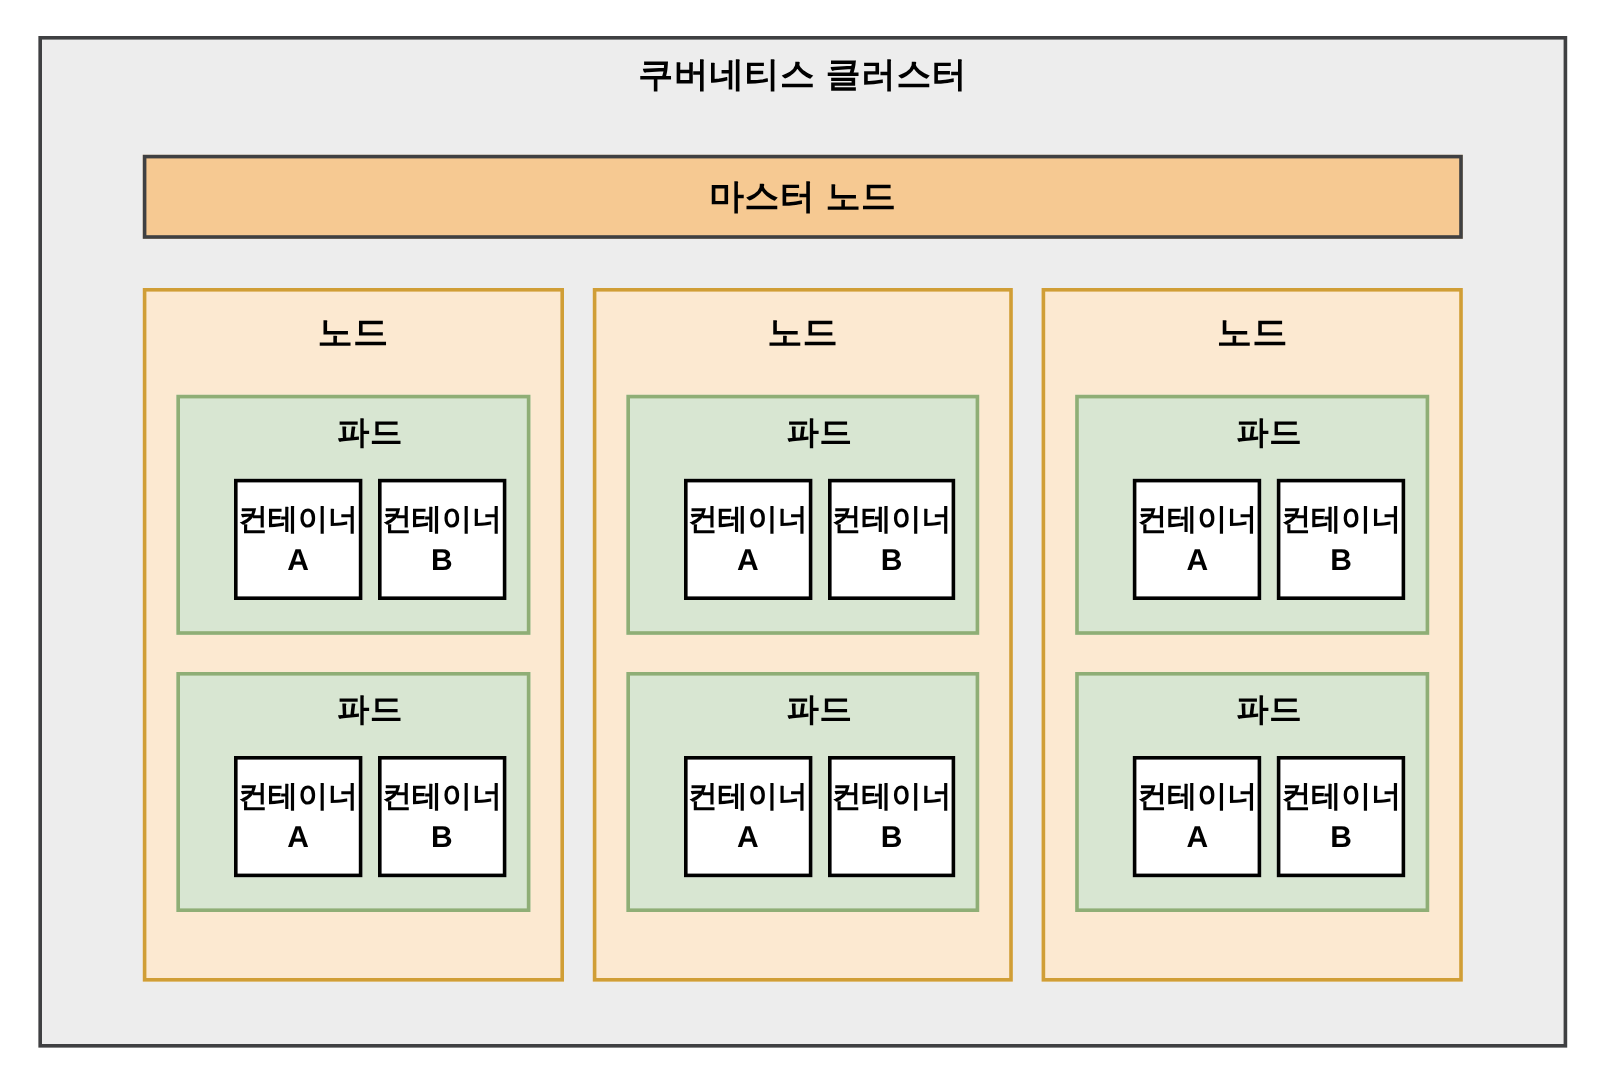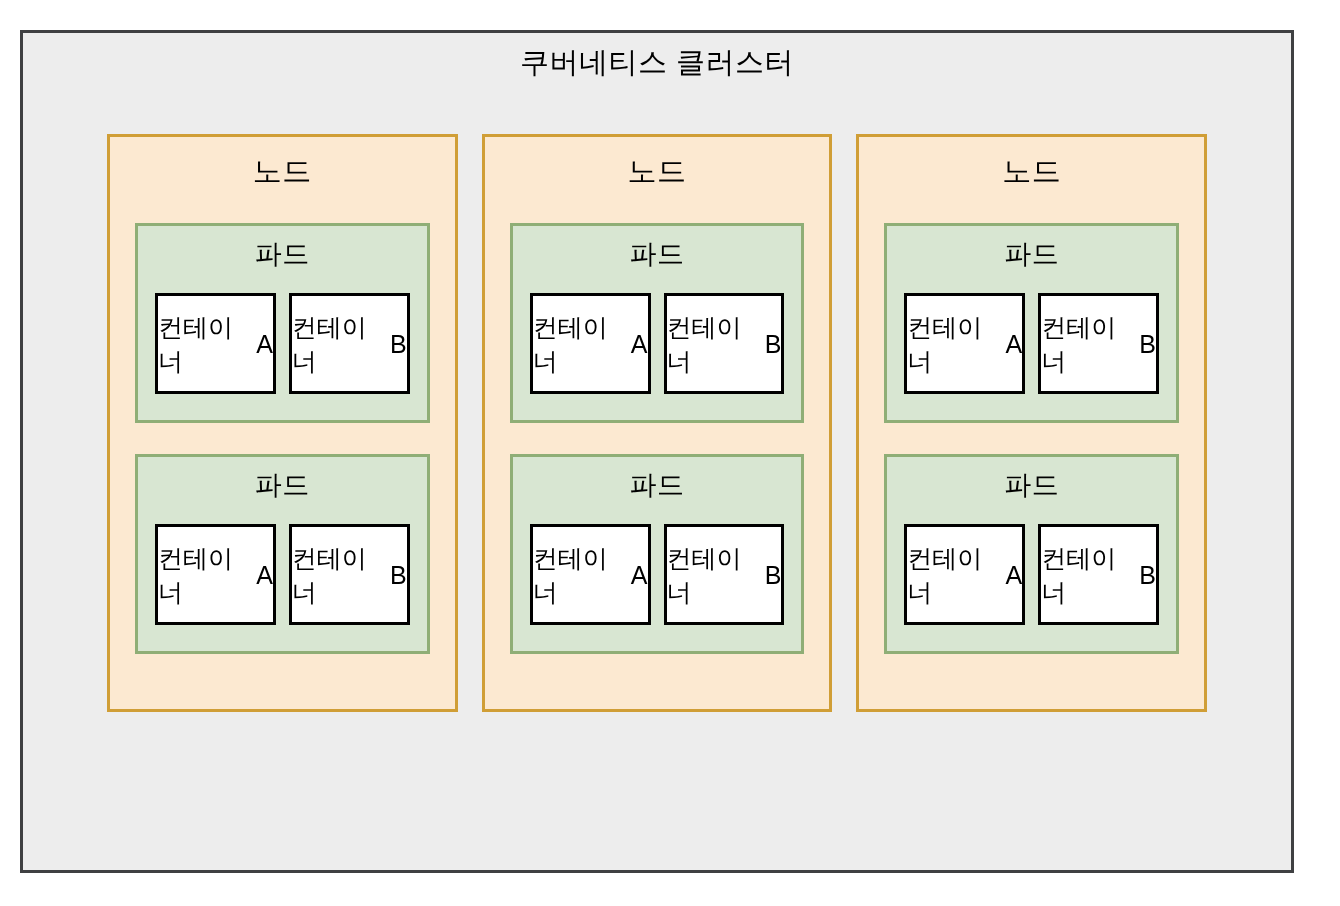--- a/index.html
+++ b/index.html
@@ -7,26 +7,27 @@
     padding: 0;
     background: var(--page-bg, #ffffff);
     width: 1340px;
     height: 906px;
     font-family: "Liberation Sans", "DejaVu Sans", sans-serif;
     color: var(--text, #000000);
     -webkit-font-smoothing: antialiased;
   }
   .cluster {
     position: absolute;
-    left: 20px;
+    left: 32px;
     top: 30px;
     width: 1268px;
     height: 837px;
     background: var(--cluster-fill, #ededed);
     border: 3px solid var(--cluster-stroke, #3f4042);
+    font-weight: bold;
   }
   .cluster-title {
     height: 60px;
     display: flex;
     align-items: center;
     justify-content: center;
     font-size: 29px;
     letter-spacing: 0.5px;
   }
   .master {
@@ -59,20 +60,21 @@
     align-items: center;
     justify-content: center;
     font-size: 29px;
     letter-spacing: 0.5px;
   }
   .pod {
     margin: 0 25px 31px 25px;
     height: 194px;
     background: var(--pod-fill, #d8e6d2);
     border: 3px solid var(--pod-stroke, #8fae76);
+    padding-left: 28px;
   }
   .pod-label {
     height: 56px;
     margin-bottom: 11px;
     display: flex;
     align-items: center;
     justify-content: center;
     font-size: 27px;
     letter-spacing: 0.5px;
   }
@@ -80,34 +82,37 @@
     display: flex;
     gap: 13px;
     padding: 0 17px;
   }
   .container-box {
     flex: 1;
     height: 95px;
     background: var(--container-fill, #ffffff);
     border: 3px solid var(--container-stroke, #000000);
     display: flex;
-    flex-direction: row;
+    flex-direction: column;
     align-items: center;
     justify-content: center;
     font-size: 25px;
     line-height: 34px;
     text-align: left;
   }
 </style>
 </head>
 <body>
 
 <div class="cluster">
   <div class="cluster-title">쿠버네티스 클러스터</div>
 
+  <div class="master">
+    <span>마스터 노드</span>
+  </div>
 
   <div class="nodes-row">
 
     <div class="node">
       <div class="node-label">노드</div>
       <div class="pod">
         <div class="pod-label">파드</div>
         <div class="containers">
           <div class="container-box">
             <span>컨테이너</span>

